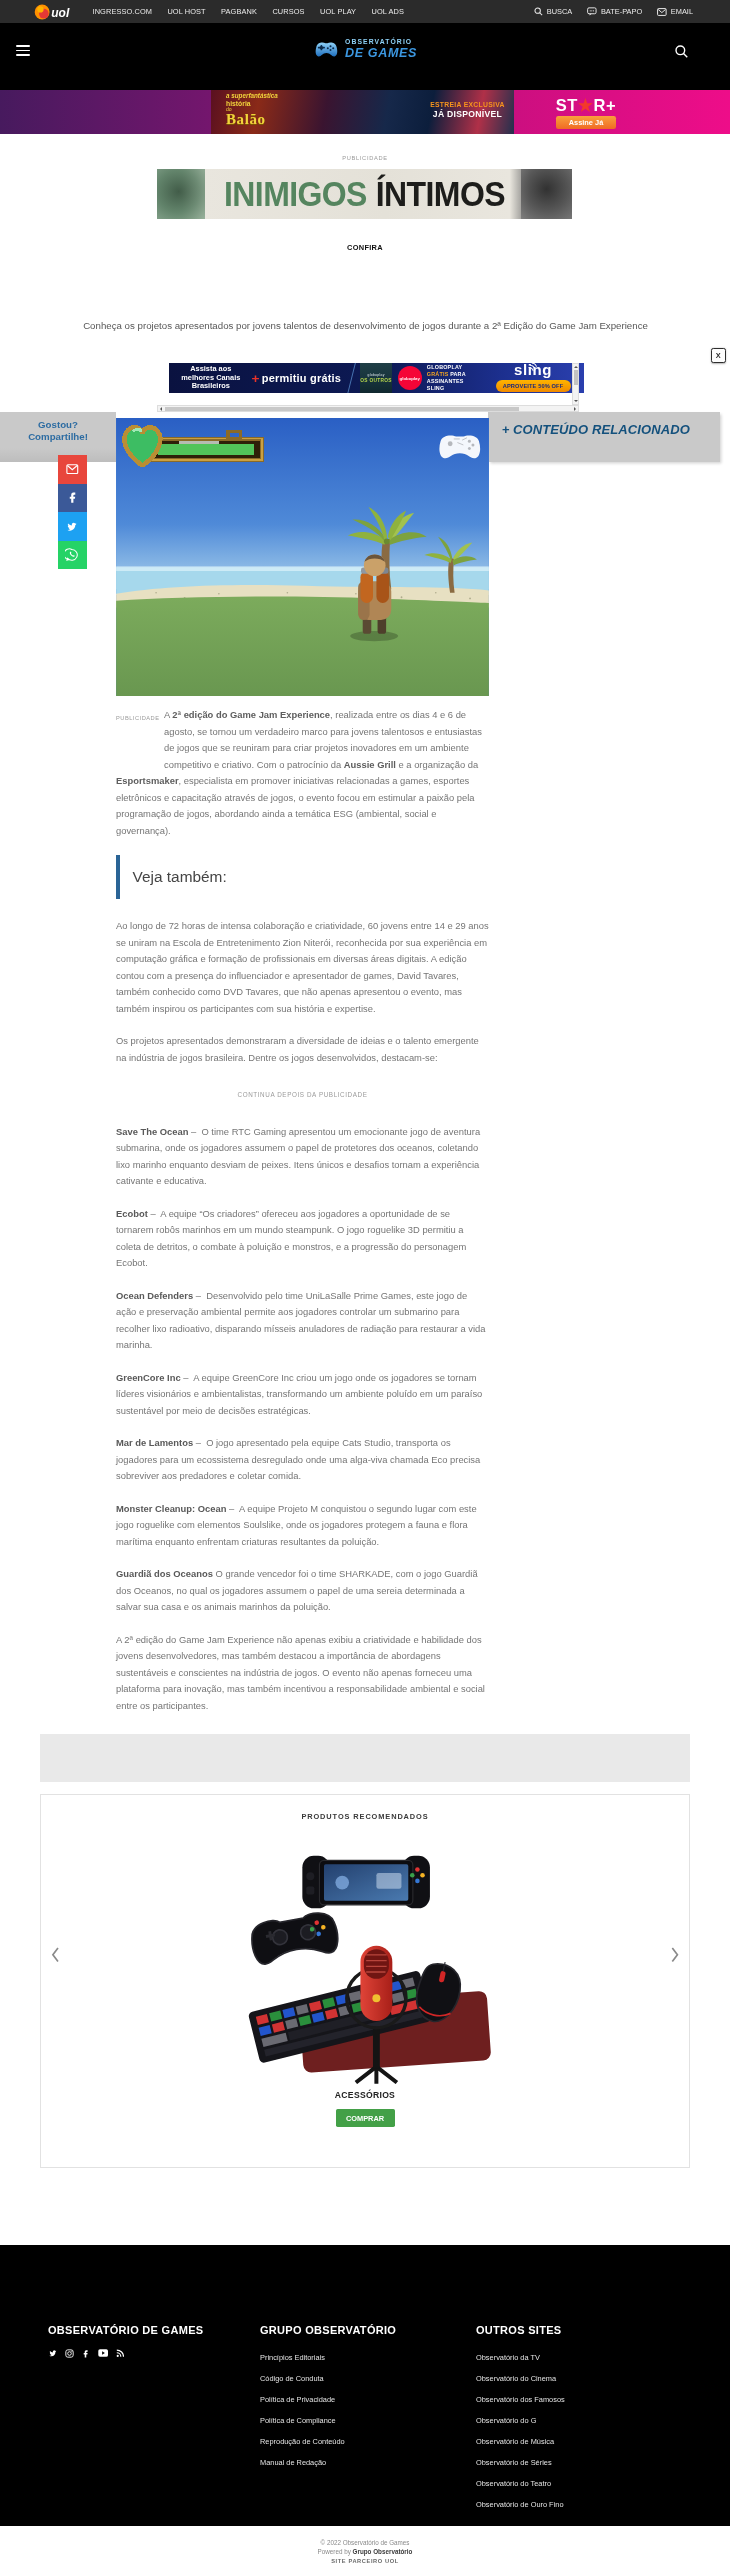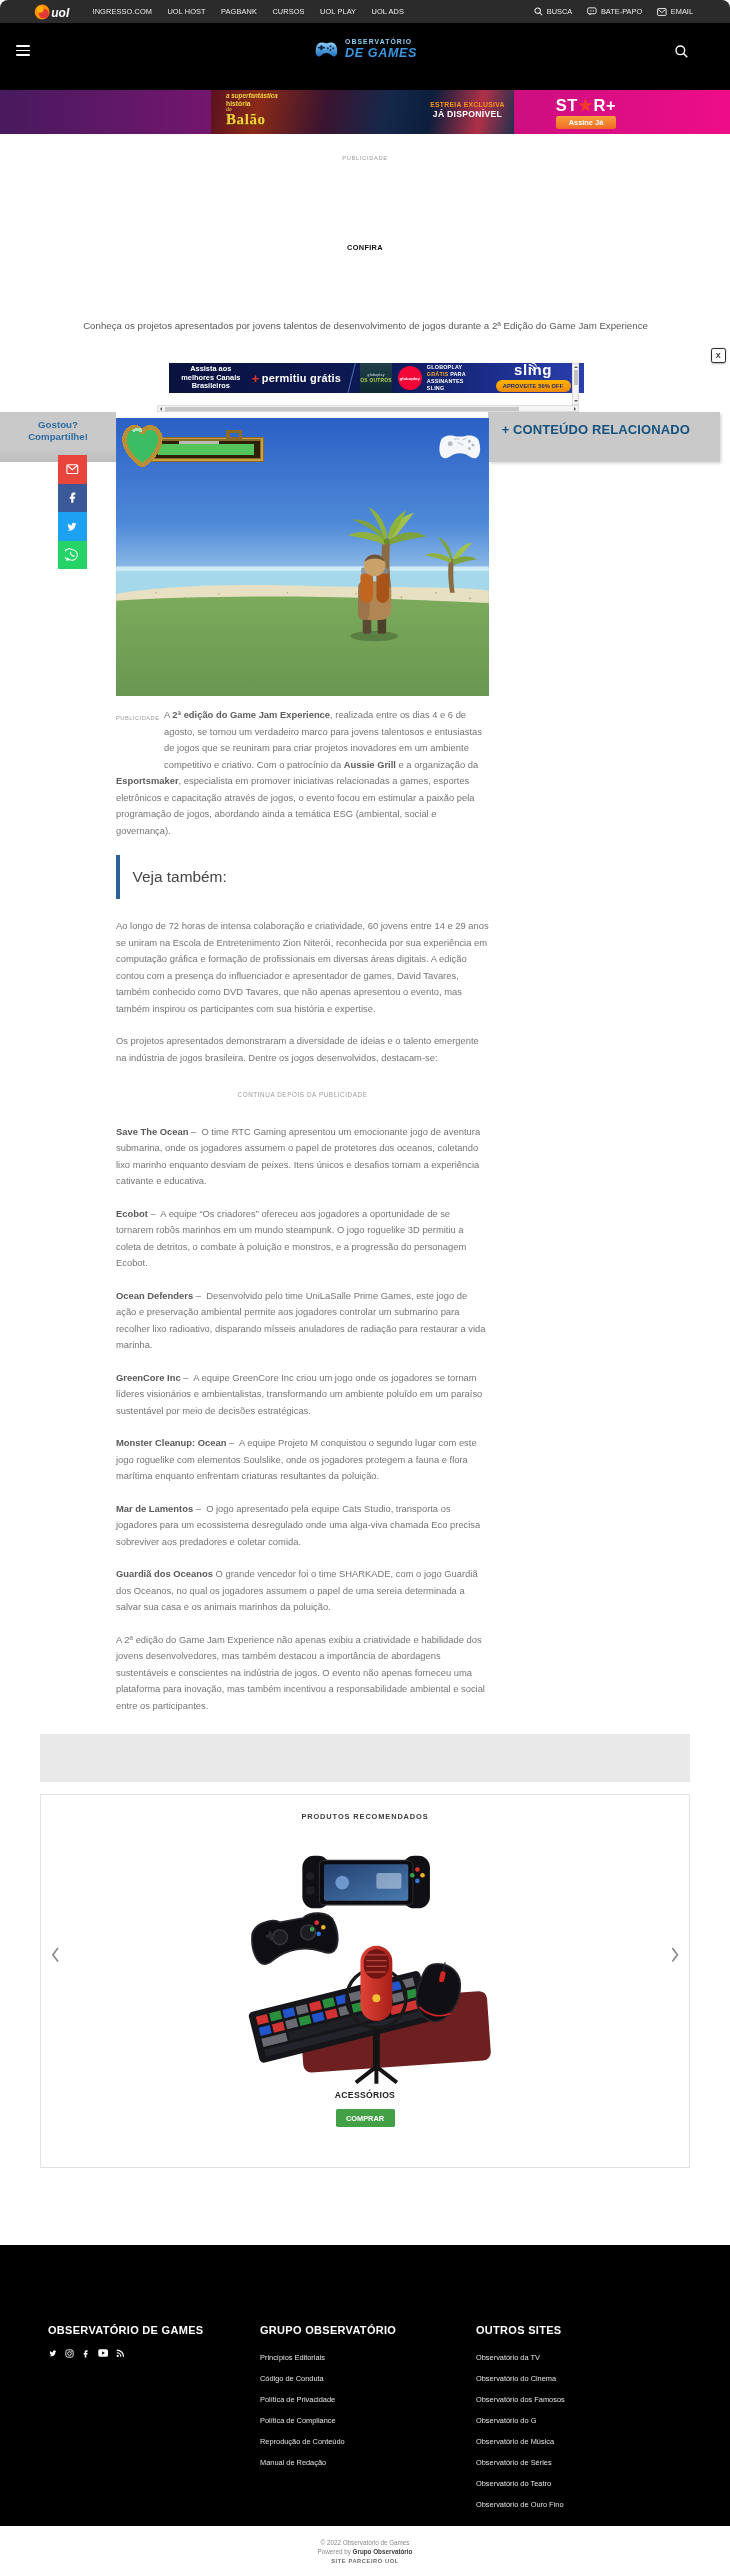--- a/index.html
+++ b/index.html
@@ -1,17 +1,17 @@
 <!DOCTYPE html>
 <html style="font-size:9px"><head>
 <meta charset="utf-8">
 <style>
   html,body{margin:0;padding:0;background:#fff;}
   .page{position:relative;width:730px;height:2576px;background:#fff;overflow:hidden;
-        font-family:"Liberation Sans",sans-serif;border-radius:8px;}
+        font-family:"Liberation Sans",sans-serif;}
   svg{display:block;}
 
   
   .uol-bar{position:absolute;top:0;left:0;width:730px;height:23px;background:#2b2b2b;
            display:flex;align-items:center;box-sizing:border-box;padding:0 37px 0 34px;}
   .uol-links{display:flex;gap:15.4px;margin-left:20.5px;}
   .uol-link{color:#ececec;font-size:7.4px;letter-spacing:0.1px;cursor:pointer;text-decoration:none;}
   .uol-util{margin-left:auto;display:flex;gap:15px;align-items:center;}
   .uol-util-item{display:flex;align-items:center;gap:4px;color:#ececec;font-size:7.4px;cursor:pointer;}
 
@@ -106,21 +106,21 @@
   .gp-harr{position:absolute;top:1.1px;width:0;height:0;border-top:2.3px solid transparent;border-bottom:2.3px solid transparent;}
   .gp-harr.lf{left:1.7px;border-right:2.9px solid #555;}
   .gp-harr.rt{right:1.7px;border-left:2.9px solid #555;}
 
   
   .band-left{position:absolute;left:0;top:412px;width:116px;height:50px;
      background:linear-gradient(180deg,#c9c9c9 72%,#bdbdbd 100%);}
   .gostou{margin:6.8px 5.7px 0;text-align:center;color:#2d6ca2;font-size:9.7px;font-weight:bold;line-height:12px;}
   .band-right{position:absolute;left:488px;top:412px;width:232px;height:50px;background:#c9c9c9;
      box-shadow:1.7px 1.7px 2.9px rgba(0,0,0,.18);}
-  .related-bar{margin:9.7px 0 0 13.7px;color:#14517d;font-size:13px;font-weight:800;letter-spacing:0.1px;cursor:pointer;}
+  .related-bar{margin:9.7px 0 0 13.7px;color:#14517d;font-size:13px;font-weight:800;letter-spacing:0.1px;cursor:pointer;font-style:italic;}
   .share-col{position:absolute;left:58px;top:455px;width:28.5px;}
   .share-btn{width:28.5px;height:28.5px;display:flex;align-items:center;justify-content:center;cursor:pointer;}
   .sb-email{background:#e8463c;} .sb-fb{background:#3b5998;} .sb-tw{background:#1da1f2;} .sb-wa{background:#25d366;}
 
   
   .game-figure{position:absolute;left:116px;top:418px;width:373px;height:278px;cursor:pointer;background:#4f8ad8;}
 
   
   .article{position:absolute;left:116px;top:707px;width:373px;font-size:9.4px;line-height:16.5px;color:#757575;}
   .article p{margin:0 0 16px;}
@@ -262,20 +262,26 @@
     <div class="star-promo">
       <div class="sp1">ESTREIA EXCLUSIVA</div>
       <div class="sp2">JÁ DISPONÍVEL</div>
     </div>
     <div class="star-brand"><span>ST</span><span class="star">★</span><span>R+</span></div>
     <button class="star-cta">Assine Já</button>
   </div>
 
   <div class="pub-label">PUBLICIDADE</div>
 
+  <div class="inimigos">
+    <div class="face-l"></div>
+    <div class="face-r"></div>
+    <span class="w1">INIMIGOS</span>
+    <span class="w2">ÍNTIMOS</span>
+  </div>
 
   <div class="kicker">CONFIRA</div>
   <div class="subtitle">Conheça os projetos apresentados por jovens talentos de desenvolvimento de jogos durante a 2ª Edição do Game Jam Experience</div>
 
   <div class="close-x">X</div>
 
   <div class="gp-ad">
     <div class="gp-content">
       <div class="gp-left">Assista aos melhores Canais Brasileiros</div>
       <span class="gp-plus">+</span>
@@ -444,22 +450,22 @@
 
     <p>Ao longo de 72 horas de intensa colaboração e criatividade, 60 jovens entre 14 e 29 anos se uniram na Escola de Entretenimento Zion Niterói, reconhecida por sua experiência em computação gráfica e formação de profissionais em diversas áreas digitais. A edição contou com a presença do influenciador e apresentador de games, David Tavares, também conhecido como DVD Tavares, que não apenas apresentou o evento, mas também inspirou os participantes com sua história e expertise.</p>
     <p>Os projetos apresentados demonstraram a diversidade de ideias e o talento emergente na indústria de jogos brasileira. Dentre os jogos desenvolvidos, destacam-se:</p>
 
     <div class="continua">CONTINUA DEPOIS DA PUBLICIDADE</div>
 
     <p class="game-item"><span class="game-name">Save The Ocean</span><span class="game-sep"> –  </span><span>O time RTC Gaming apresentou um emocionante jogo de aventura submarina, onde os jogadores assumem o papel de protetores dos oceanos, coletando lixo marinho enquanto desviam de peixes. Itens únicos e desafios tornam a experiência cativante e educativa.</span></p>
     <p class="game-item"><span class="game-name">Ecobot</span><span class="game-sep"> –  </span><span>A equipe “Os criadores” ofereceu aos jogadores a oportunidade de se tornarem robôs marinhos em um mundo steampunk. O jogo roguelike 3D permitiu a coleta de detritos, o combate à poluição e monstros, e a progressão do personagem Ecobot.</span></p>
     <p class="game-item"><span class="game-name">Ocean Defenders</span><span class="game-sep"> –  </span><span>Desenvolvido pelo time UniLaSalle Prime Games, este jogo de ação e preservação ambiental permite aos jogadores controlar um submarino para recolher lixo radioativo, disparando mísseis anuladores de radiação para restaurar a vida marinha.</span></p>
     <p class="game-item"><span class="game-name">GreenCore Inc</span><span class="game-sep"> –  </span><span>A equipe GreenCore Inc criou um jogo onde os jogadores se tornam líderes visionários e ambientalistas, transformando um ambiente poluído em um paraíso sustentável por meio de decisões estratégicas.</span></p>
+    <p class="game-item"><span class="game-name">Mar de Lamentos</span><span class="game-sep"> –  </span><span>O jogo apresentado pela equipe Cats Studio, transporta os jogadores para um ecossistema desregulado onde uma alga-viva chamada Eco precisa sobreviver aos predadores e coletar comida.</span></p>
     <p class="game-item"><span class="game-name">Monster Cleanup: Ocean</span><span class="game-sep"> –  </span><span>A equipe Projeto M conquistou o segundo lugar com este jogo roguelike com elementos Soulslike, onde os jogadores protegem a fauna e flora marítima enquanto enfrentam criaturas resultantes da poluição.</span></p>
-    <p class="game-item"><span class="game-name">Mar de Lamentos</span><span class="game-sep"> –  </span><span>O jogo apresentado pela equipe Cats Studio, transporta os jogadores para um ecossistema desregulado onde uma alga-viva chamada Eco precisa sobreviver aos predadores e coletar comida.</span></p>
     <p class="game-item"><span class="game-name">Guardiã dos Oceanos</span><span class="game-sep"> </span><span>O grande vencedor foi o time SHARKADE, com o jogo Guardiã dos Oceanos, no qual os jogadores assumem o papel de uma sereia determinada a salvar sua casa e os animais marinhos da poluição.</span></p>
 
     <p>A 2ª edição do Game Jam Experience não apenas exibiu a criatividade e habilidade dos jovens desenvolvedores, mas também destacou a importância de abordagens sustentáveis e conscientes na indústria de jogos. O evento não apenas forneceu uma plataforma para inovação, mas também incentivou a responsabilidade ambiental e social entre os participantes.</p>
 
     <div class="tag-row">
       <svg width="9" height="9" viewBox="0 0 16 16">
         <path d="M1.5 1.5 L7.5 1.5 L14.5 8.5 L8.5 14.5 L1.5 7.5 Z" fill="none" stroke="#777" stroke-width="1.6"></path>
         <circle cx="5" cy="5" r="1.3" fill="#777"></circle>
       </svg>
       <span>Game Jam Experience</span>

